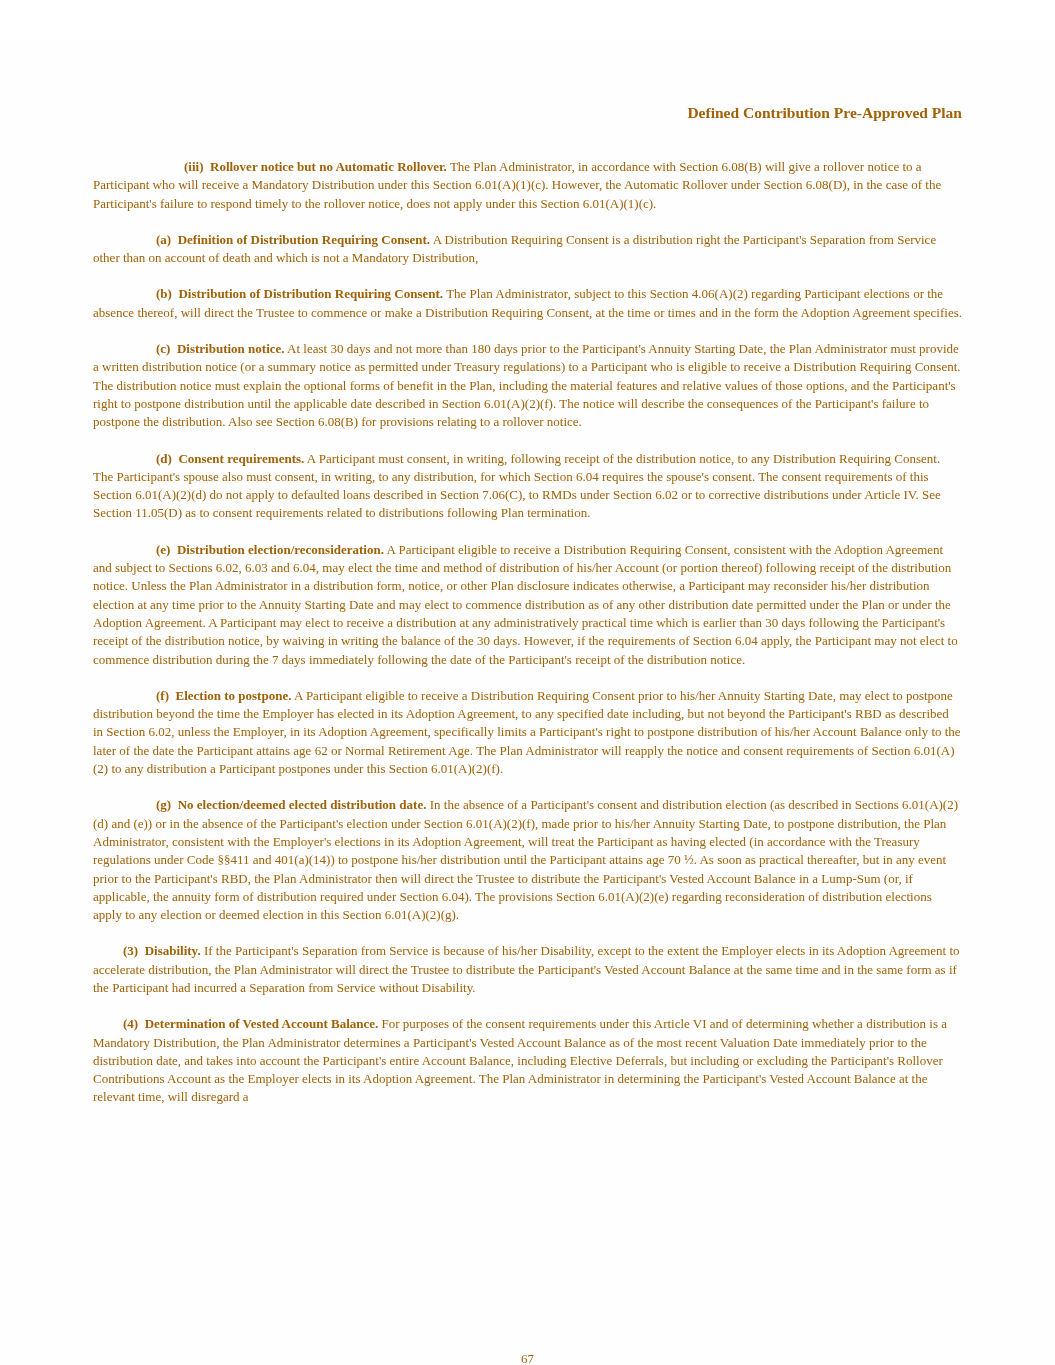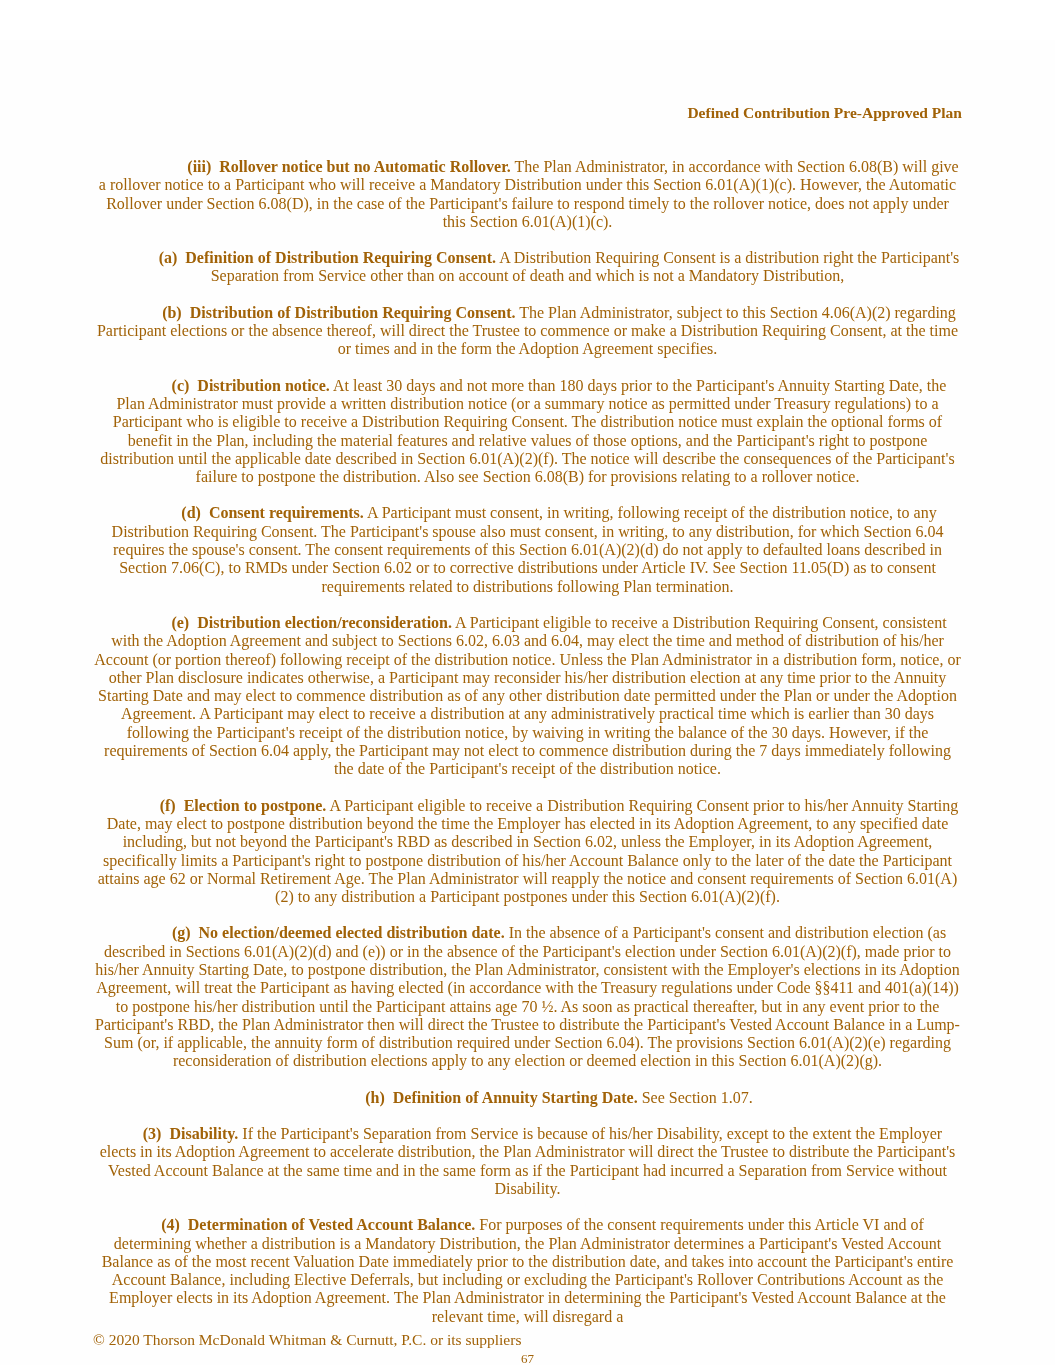--- a/index.html
+++ b/index.html
@@ -23,24 +23,24 @@
     top: 64px;
     width: 869px;
   }
   .doc-header {
     text-align: right;
     font-weight: bold;
     font-size: 15.5px;
     line-height: 18px;
   }
   .para {
-    font-size: 16px;
+    font-size: 13px;
     line-height: 18.3px;
     margin: 18px 0 0 0;
-    text-align: center;
+    text-align: left;
   }
   .para.first {
     margin-top: 36px;
   }
   .ind1 { text-indent: 30px; }
   .ind2 { text-indent: 63px; }
   .ind3 { text-indent: 91px; }
   .para b { font-weight: bold; }
   .footer-copy {
     position: absolute;
@@ -101,32 +101,27 @@
     <p class="para ind2">
       <b>(f)&nbsp;&nbsp;Election to postpone.</b>
       <span>A Participant eligible to receive a Distribution Requiring Consent prior to his/her Annuity Starting Date, may elect to postpone distribution beyond the time the Employer has elected in its Adoption Agreement, to any specified date including, but not beyond the Participant's RBD as described in Section 6.02, unless the Employer, in its Adoption Agreement, specifically limits a Participant's right to postpone distribution of his/her Account Balance only to the later of the date the Participant attains age 62 or Normal Retirement Age. The Plan Administrator will reapply the notice and consent requirements of Section 6.01(A)(2) to any distribution a Participant postpones under this Section 6.01(A)(2)(f).</span>
     </p>
 
     <p class="para ind2">
       <b>(g)&nbsp;&nbsp;No election/deemed elected distribution date.</b>
       <span>In the absence of a Participant's consent and distribution election (as described in Sections 6.01(A)(2)(d) and (e)) or in the absence of the Participant's election under Section 6.01(A)(2)(f), made prior to his/her Annuity Starting Date, to postpone distribution, the Plan Administrator, consistent with the Employer's elections in its Adoption Agreement, will treat the Participant as having elected (in accordance with the Treasury regulations under Code §§411 and 401(a)(14)) to postpone his/her distribution until the Participant attains age 70 ½. As soon as practical thereafter, but in any event prior to the Participant's RBD, the Plan Administrator then will direct the Trustee to distribute the Participant's Vested Account Balance in a Lump-Sum (or, if applicable, the annuity form of distribution required under Section 6.04). The provisions Section 6.01(A)(2)(e) regarding reconsideration of distribution elections apply to any election or deemed election in this Section 6.01(A)(2)(g).</span>
     </p>
 
-    <p class="para ind2">
-      <b>(h)&nbsp;&nbsp;Definition of Annuity Starting Date.</b>
-      <span>See Section 1.07.</span>
-    </p>
 
     <p class="para ind1">
       <b>(3)&nbsp;&nbsp;Disability.</b>
       <span>If the Participant's Separation from Service is because of his/her Disability, except to the extent the Employer elects in its Adoption Agreement to accelerate distribution, the Plan Administrator will direct the Trustee to distribute the Participant's Vested Account Balance at the same time and in the same form as if the Participant had incurred a Separation from Service without Disability.</span>
     </p>
 
     <p class="para ind1">
       <b>(4)&nbsp;&nbsp;Determination of Vested Account Balance.</b>
       <span>For purposes of the consent requirements under this Article VI and of determining whether a distribution is a Mandatory Distribution, the Plan Administrator determines a Participant's Vested Account Balance as of the most recent Valuation Date immediately prior to the distribution date, and takes into account the Participant's entire Account Balance, including Elective Deferrals, but including or excluding the Participant's Rollover Contributions Account as the Employer elects in its Adoption Agreement. The Plan Administrator in determining the Participant's Vested Account Balance at the relevant time, will disregard a</span>
     </p>
 
   </div>
 
-  <div class="footer-copy">© 2020 Thorson McDonald Whitman &amp; Curnutt, P.C. or its suppliers</div>
   <div class="footer-page">67</div>
 </div>
 
 </body></html>

